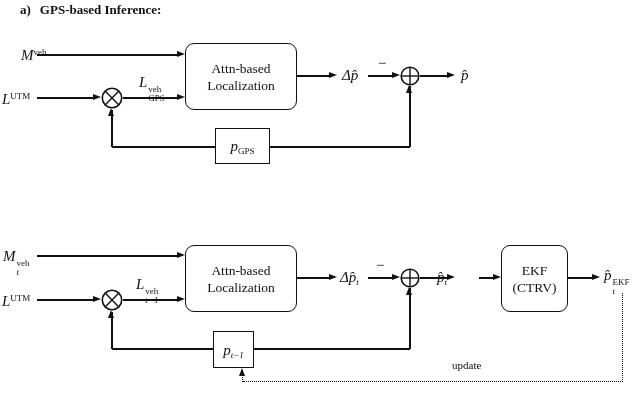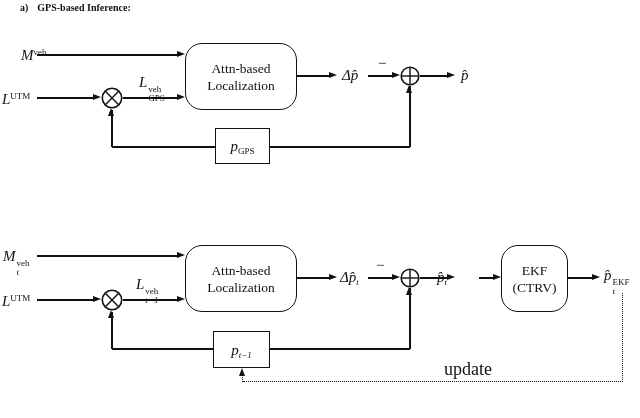--- a/index.html
+++ b/index.html
@@ -1,43 +1,43 @@
 <!DOCTYPE html>
 <html><head>
 <meta charset="utf-8">
 <style>
   html,body{margin:0;padding:0;background:#ffffff;}
   #fig{
     position:relative;width:640px;height:418px;background:#ffffff;
     font-family:"Liberation Serif","DejaVu Serif",serif;color:#111;
     overflow:hidden;
   }
-  .title{position:absolute;font-weight:bold;font-size:10px;white-space:nowrap;}
+  .title{position:absolute;font-weight:bold;font-size:13px;white-space:nowrap;}
   .title .pfx{display:inline-block;margin-right:9px;}
   .math{position:absolute;font-style:italic;font-size:15px;line-height:18px;white-space:nowrap;}
   .sp{font-size:9px;font-style:normal;vertical-align:5px;line-height:0;}
   .sb{font-size:9px;font-style:normal;vertical-align:-3px;line-height:0;}
   .it{font-style:italic;}
   .ss{display:inline-flex;flex-direction:column;align-items:flex-start;vertical-align:-5px;
       line-height:1;font-size:9px;font-style:normal;margin-left:1px;}
   .ss span{display:block;height:9px;line-height:9px;}
   .hl{position:absolute;height:1.5px;background:#111;}
   .vl{position:absolute;width:1.5px;background:#111;}
   .dvl{position:absolute;width:0;border-left:1.6px dotted #111;}
   .dhl{position:absolute;height:0;border-top:1.6px dotted #111;}
   .ar{position:absolute;width:0;height:0;border-left:8px solid #111;
       border-top:3.5px solid transparent;border-bottom:3.5px solid transparent;}
   .au{position:absolute;width:0;height:0;border-bottom:8px solid #111;
       border-left:3.5px solid transparent;border-right:3.5px solid transparent;}
   .box{position:absolute;box-sizing:border-box;border:1.5px solid #111;background:#fff;
        display:flex;flex-direction:column;align-items:center;justify-content:center;
        font-size:13.5px;line-height:17px;text-align:center;}
-  .rnd{border-radius:17px;}
+  .rnd{border-radius:9px;}
   .node{position:absolute;}
-  .plain{position:absolute;font-size:18px;white-space:nowrap;}
+  .plain{position:absolute;font-size:11px;white-space:nowrap;margin-left:8px;}
   .minus{position:absolute;font-size:15px;line-height:10px;font-style:normal;}
 </style>
 </head>
 <body>
 
 <div id="fig">
 
   <div class="title" style="left:20px;top:2px;">
     <span class="pfx">a)</span><span>GPS-based Inference:</span>
   </div>
@@ -177,21 +177,21 @@
     <span>p̂</span><span class="ss">
         <span>EKF</span>
         <span class="it">t</span>
       </span>
   </div>
 
   <div class="vl" style="left:409px;top:288px;height:61px;"></div>
   <div class="au" style="left:406px;top:287px;"></div>
   <div class="hl" style="left:112px;top:348px;width:298px;"></div>
 
-  <div class="box" style="left:213px;top:331px;width:57px;height:37px;text-align:right;">
+  <div class="box" style="left:213px;top:331px;width:41px;height:37px;text-align:right;">
     <div class="math" style="position:static;">
       <span>p</span><span class="sb it">t−1</span>
     </div>
   </div>
 
   <div class="vl" style="left:111px;top:312px;height:37px;"></div>
   <div class="au" style="left:108px;top:310px;"></div>
 
   <div class="dvl" style="left:622px;top:293px;height:89px;"></div>
   <div class="dhl" style="left:243px;top:381px;width:380px;"></div>

